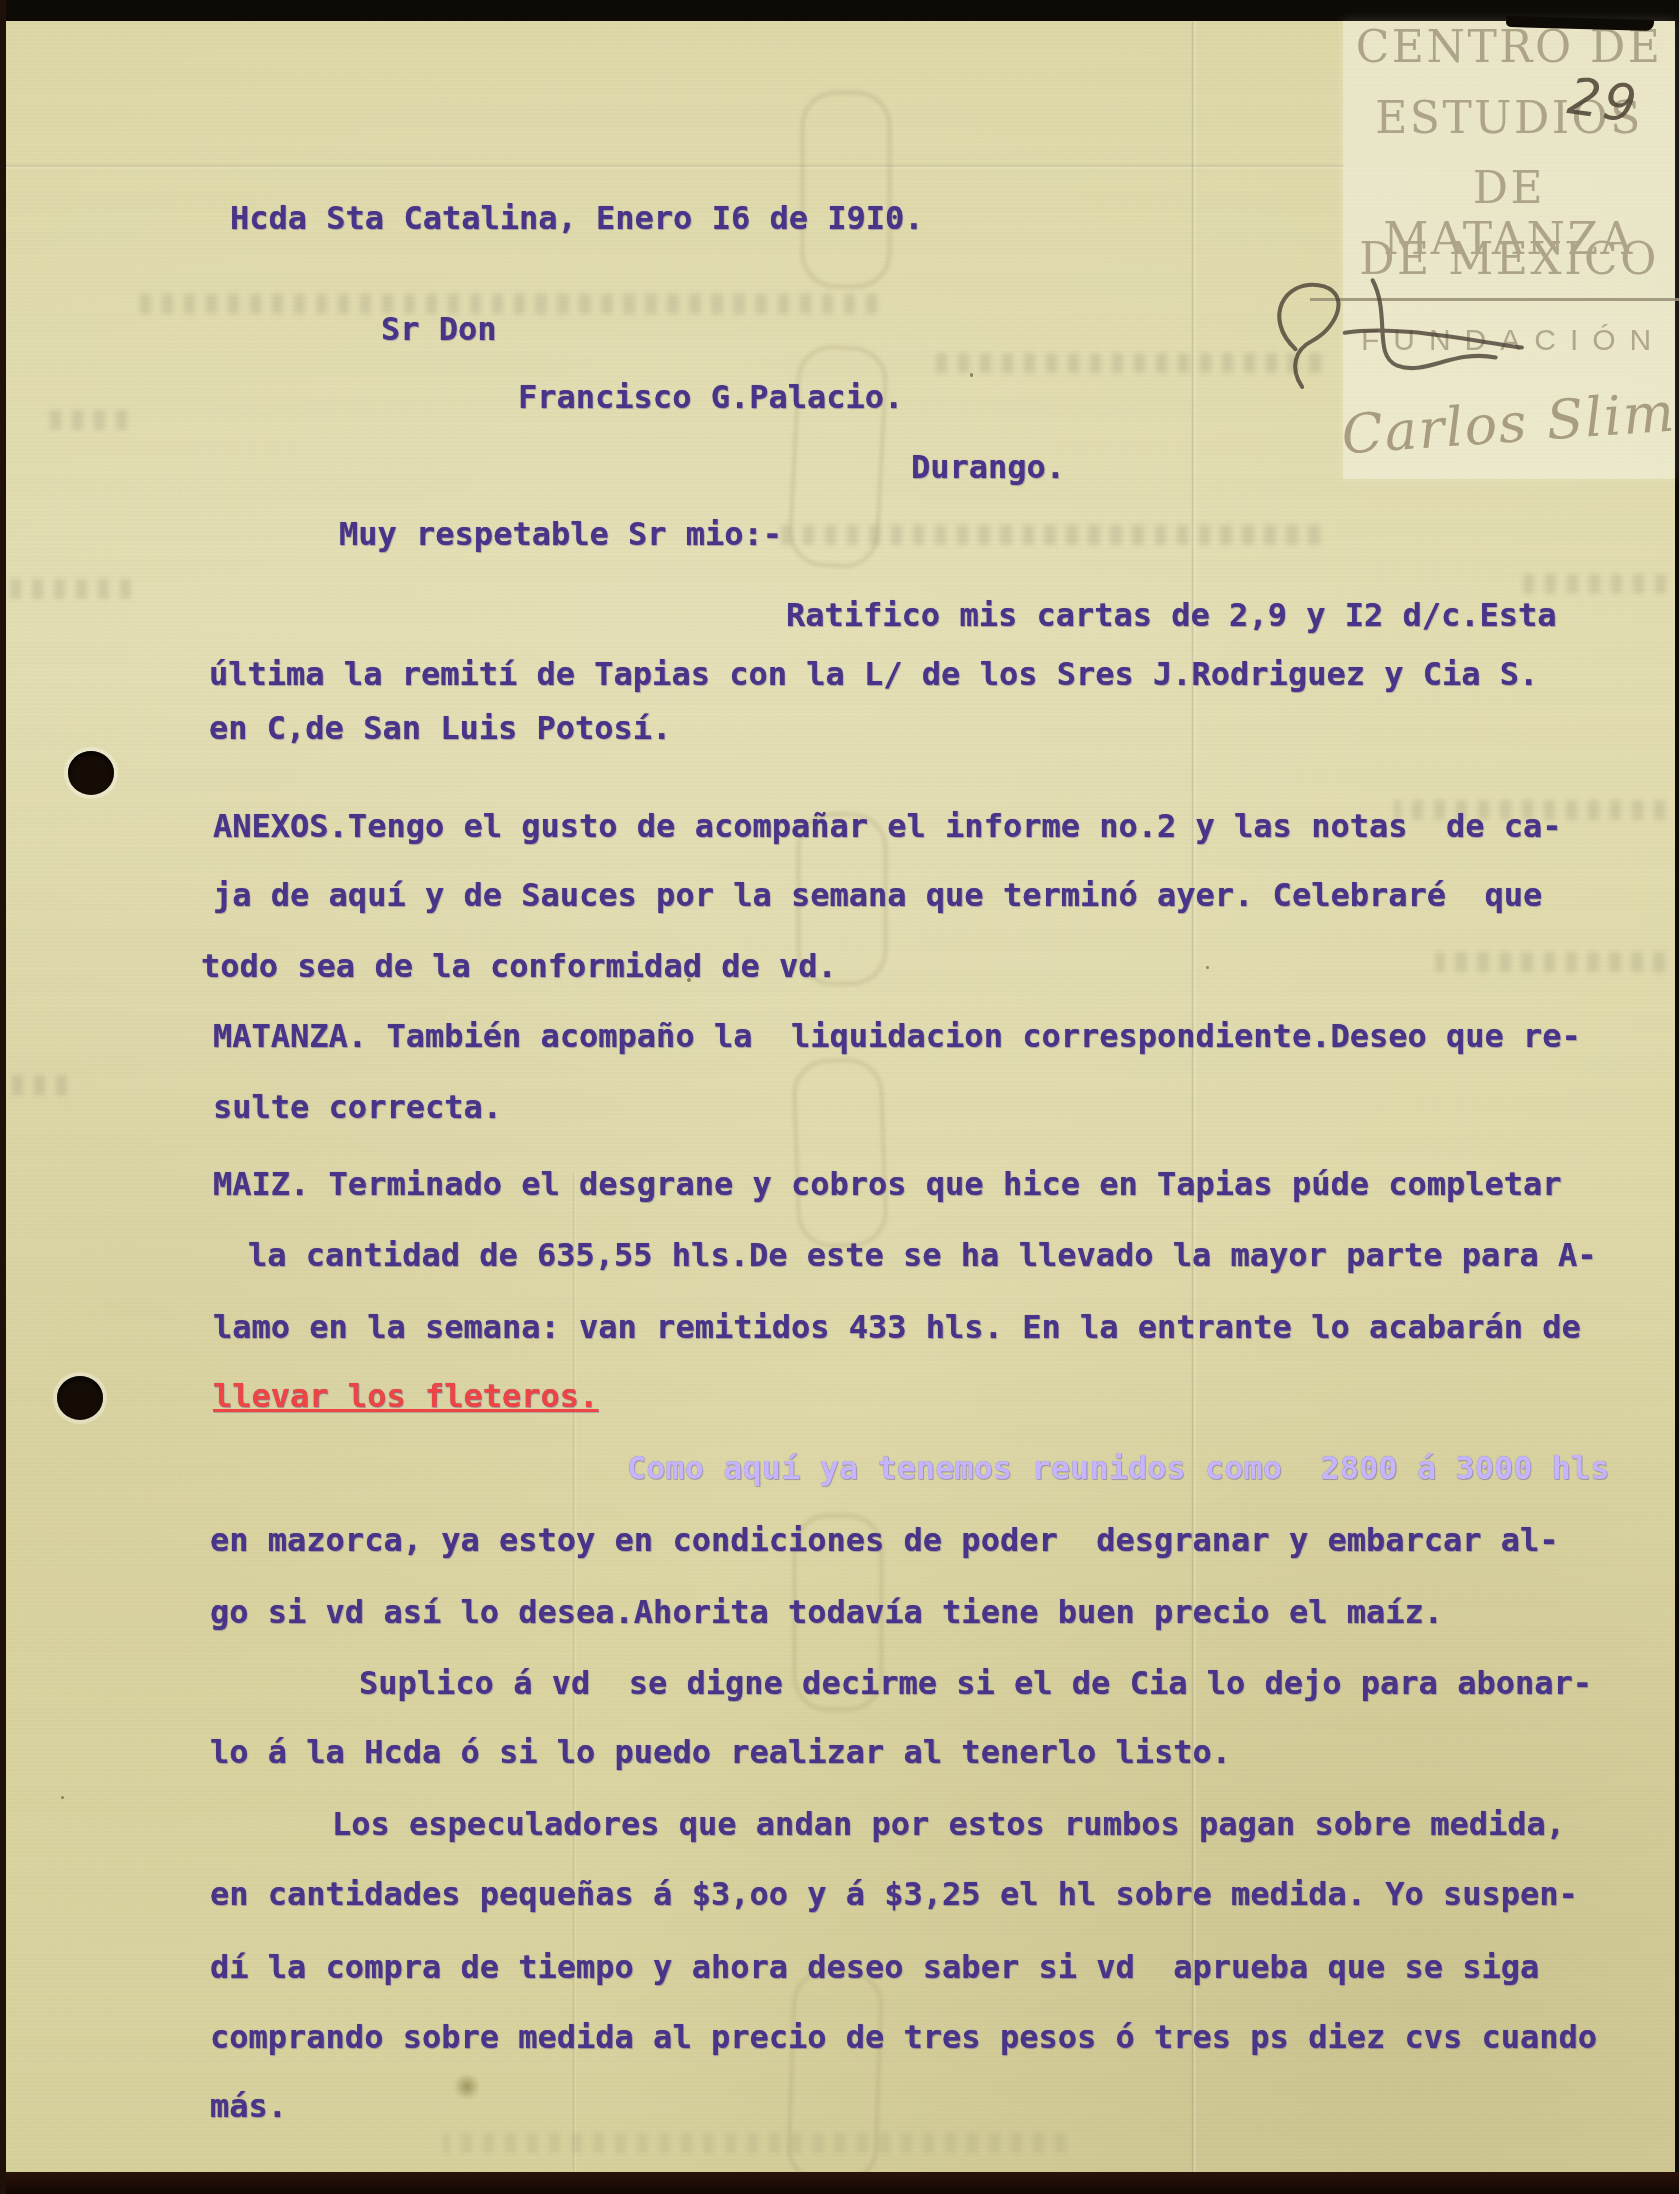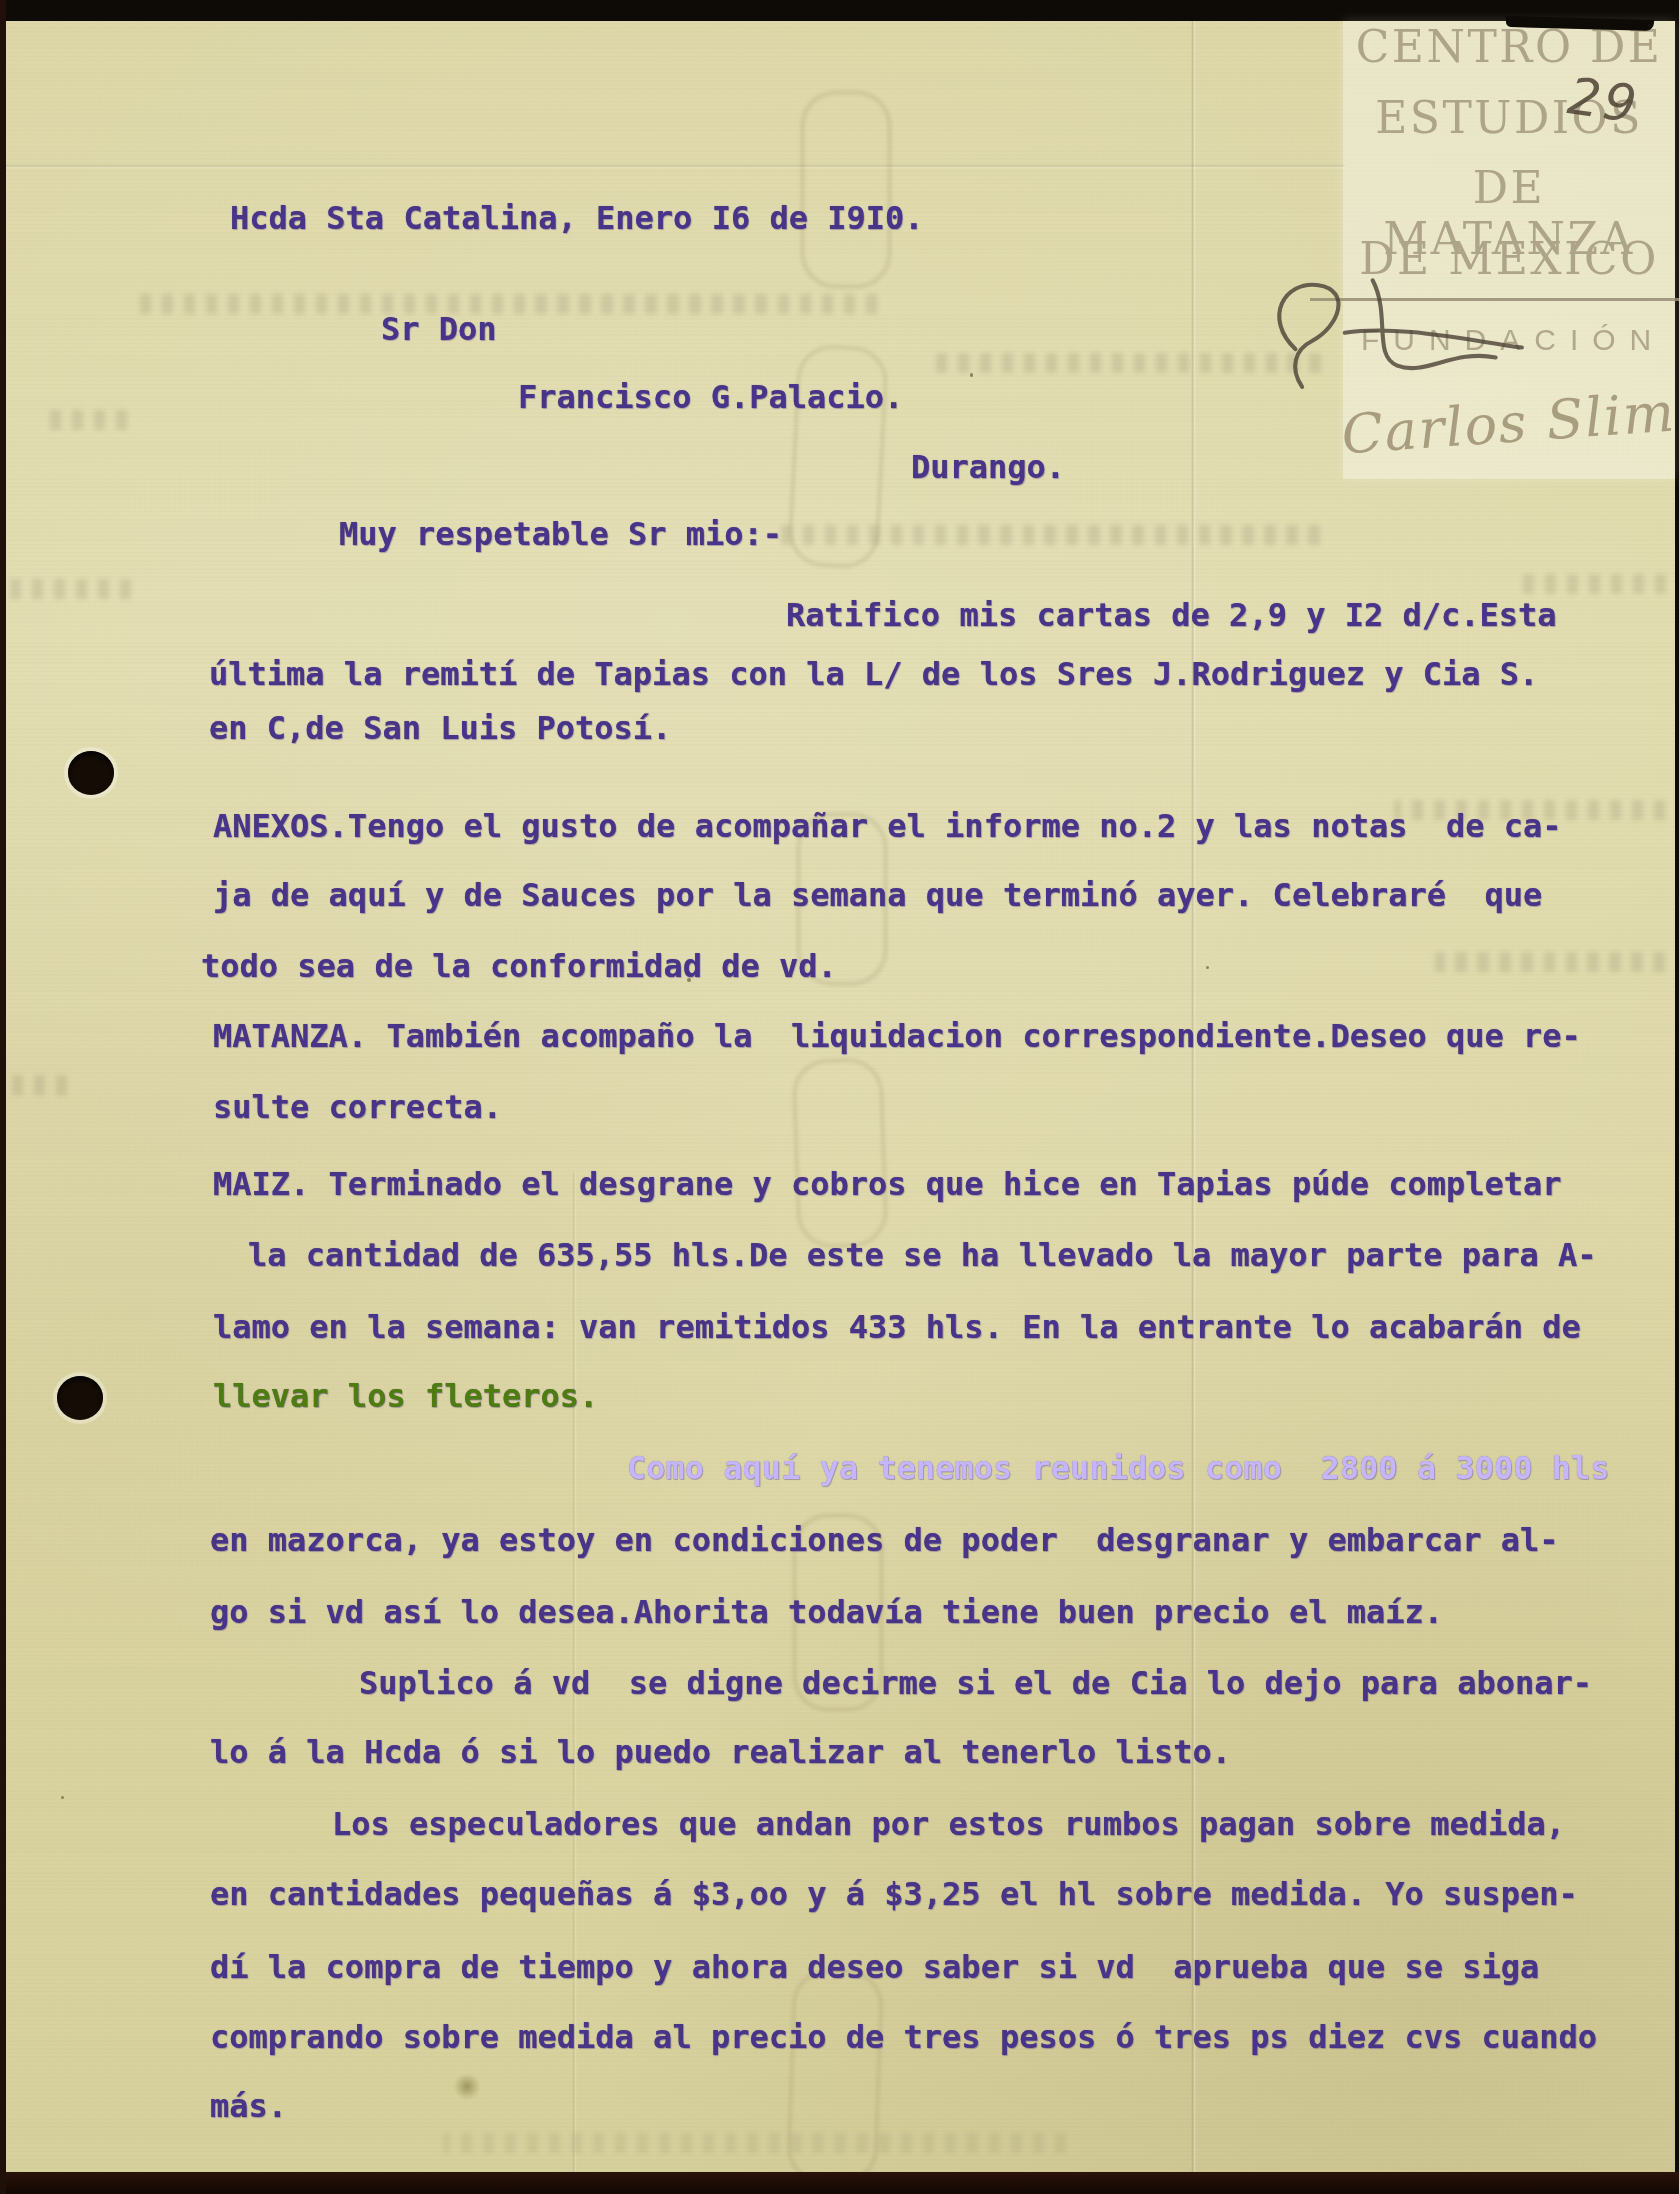--- a/index.html
+++ b/index.html
@@ -148,21 +148,21 @@
     <div class="tline" style="left: 209px; top: 658px; color: rgb(72, 52, 136);">última la remití de Tapias con la L/ de los Sres J.Rodriguez y Cia S.</div>
     <div class="tline" style="left: 209px; top: 712px; color: rgb(72, 52, 136);">en C,de San Luis Potosí.</div>
     <div class="tline" style="left: 213px; top: 810px; color: rgb(72, 52, 136);">ANEXOS.Tengo el gusto de acompañar el informe no.2 y las notas  de ca-</div>
     <div class="tline" style="left: 213px; top: 879px; color: rgb(72, 52, 136);">ja de aquí y de Sauces por la semana que terminó ayer. Celebraré  que</div>
     <div class="tline" style="left: 201px; top: 950px; color: rgb(72, 52, 136);">todo sea de la conformidad de vd.</div>
     <div class="tline" style="left: 213px; top: 1020px; color: rgb(72, 52, 136);">MATANZA. También acompaño la  liquidacion correspondiente.Deseo que re-</div>
     <div class="tline" style="left: 213px; top: 1091px; color: rgb(72, 52, 136);">sulte correcta.</div>
     <div class="tline" style="left: 213px; top: 1168px; color: rgb(72, 52, 136);">MAIZ. Terminado el desgrane y cobros que hice en Tapias púde completar</div>
     <div class="tline" style="left: 216px; top: 1239px; color: rgb(72, 52, 136); margin-left: 32px;">la cantidad de 635,55 hls.De este se ha llevado la mayor parte para A-</div>
     <div class="tline" style="left: 213px; top: 1311px; color: rgb(72, 52, 136);">lamo en la semana: van remitidos 433 hls. En la entrante lo acabarán de</div>
-    <div class="tline" style="left: 213px; top: 1380px; color: #4d7c0f;">llevar los fleteros.</div>
+    <div class="tline" style="left: 213px; top: 1380px; color: #ef4444; text-decoration: underline;">llevar los fleteros.</div>
     <div class="tline" style="left: 603px; top: 1452px; color: #c4b5fd; margin-left: 24px;">Como aquí ya tenemos reunidos como  2800 á 3000 hls</div>
     <div class="tline" style="left: 210px; top: 1524px; color: rgb(72, 52, 136);">en mazorca, ya estoy en condiciones de poder  desgranar y embarcar al-</div>
     <div class="tline" style="left: 210px; top: 1596px; color: rgb(72, 52, 136);">go si vd así lo desea.Ahorita todavía tiene buen precio el maíz.</div>
     <div class="tline" style="left: 359px; top: 1667px; color: rgb(72, 52, 136);">Suplico á vd  se digne decirme si el de Cia lo dejo para abonar-</div>
     <div class="tline" style="left: 210px; top: 1736px; color: rgb(72, 52, 136);">lo á la Hcda ó si lo puedo realizar al tenerlo listo.</div>
     <div class="tline" style="left: 332px; top: 1808px; color: rgb(72, 52, 136);">Los especuladores que andan por estos rumbos pagan sobre medida,</div>
     <div class="tline" style="left: 210px; top: 1878px; color: rgb(72, 52, 136);">en cantidades pequeñas á $3,oo y á $3,25 el hl sobre medida. Yo suspen-</div>
     <div class="tline" style="left: 210px; top: 1951px; color: rgb(72, 52, 136);">dí la compra de tiempo y ahora deseo saber si vd  aprueba que se siga</div>
     <div class="tline" style="left: 210px; top: 2021px; color: rgb(72, 52, 136);">comprando sobre medida al precio de tres pesos ó tres ps diez cvs cuando</div>
     <div class="tline" style="left: 210px; top: 2090px; color: rgb(72, 52, 136);">más.</div>

